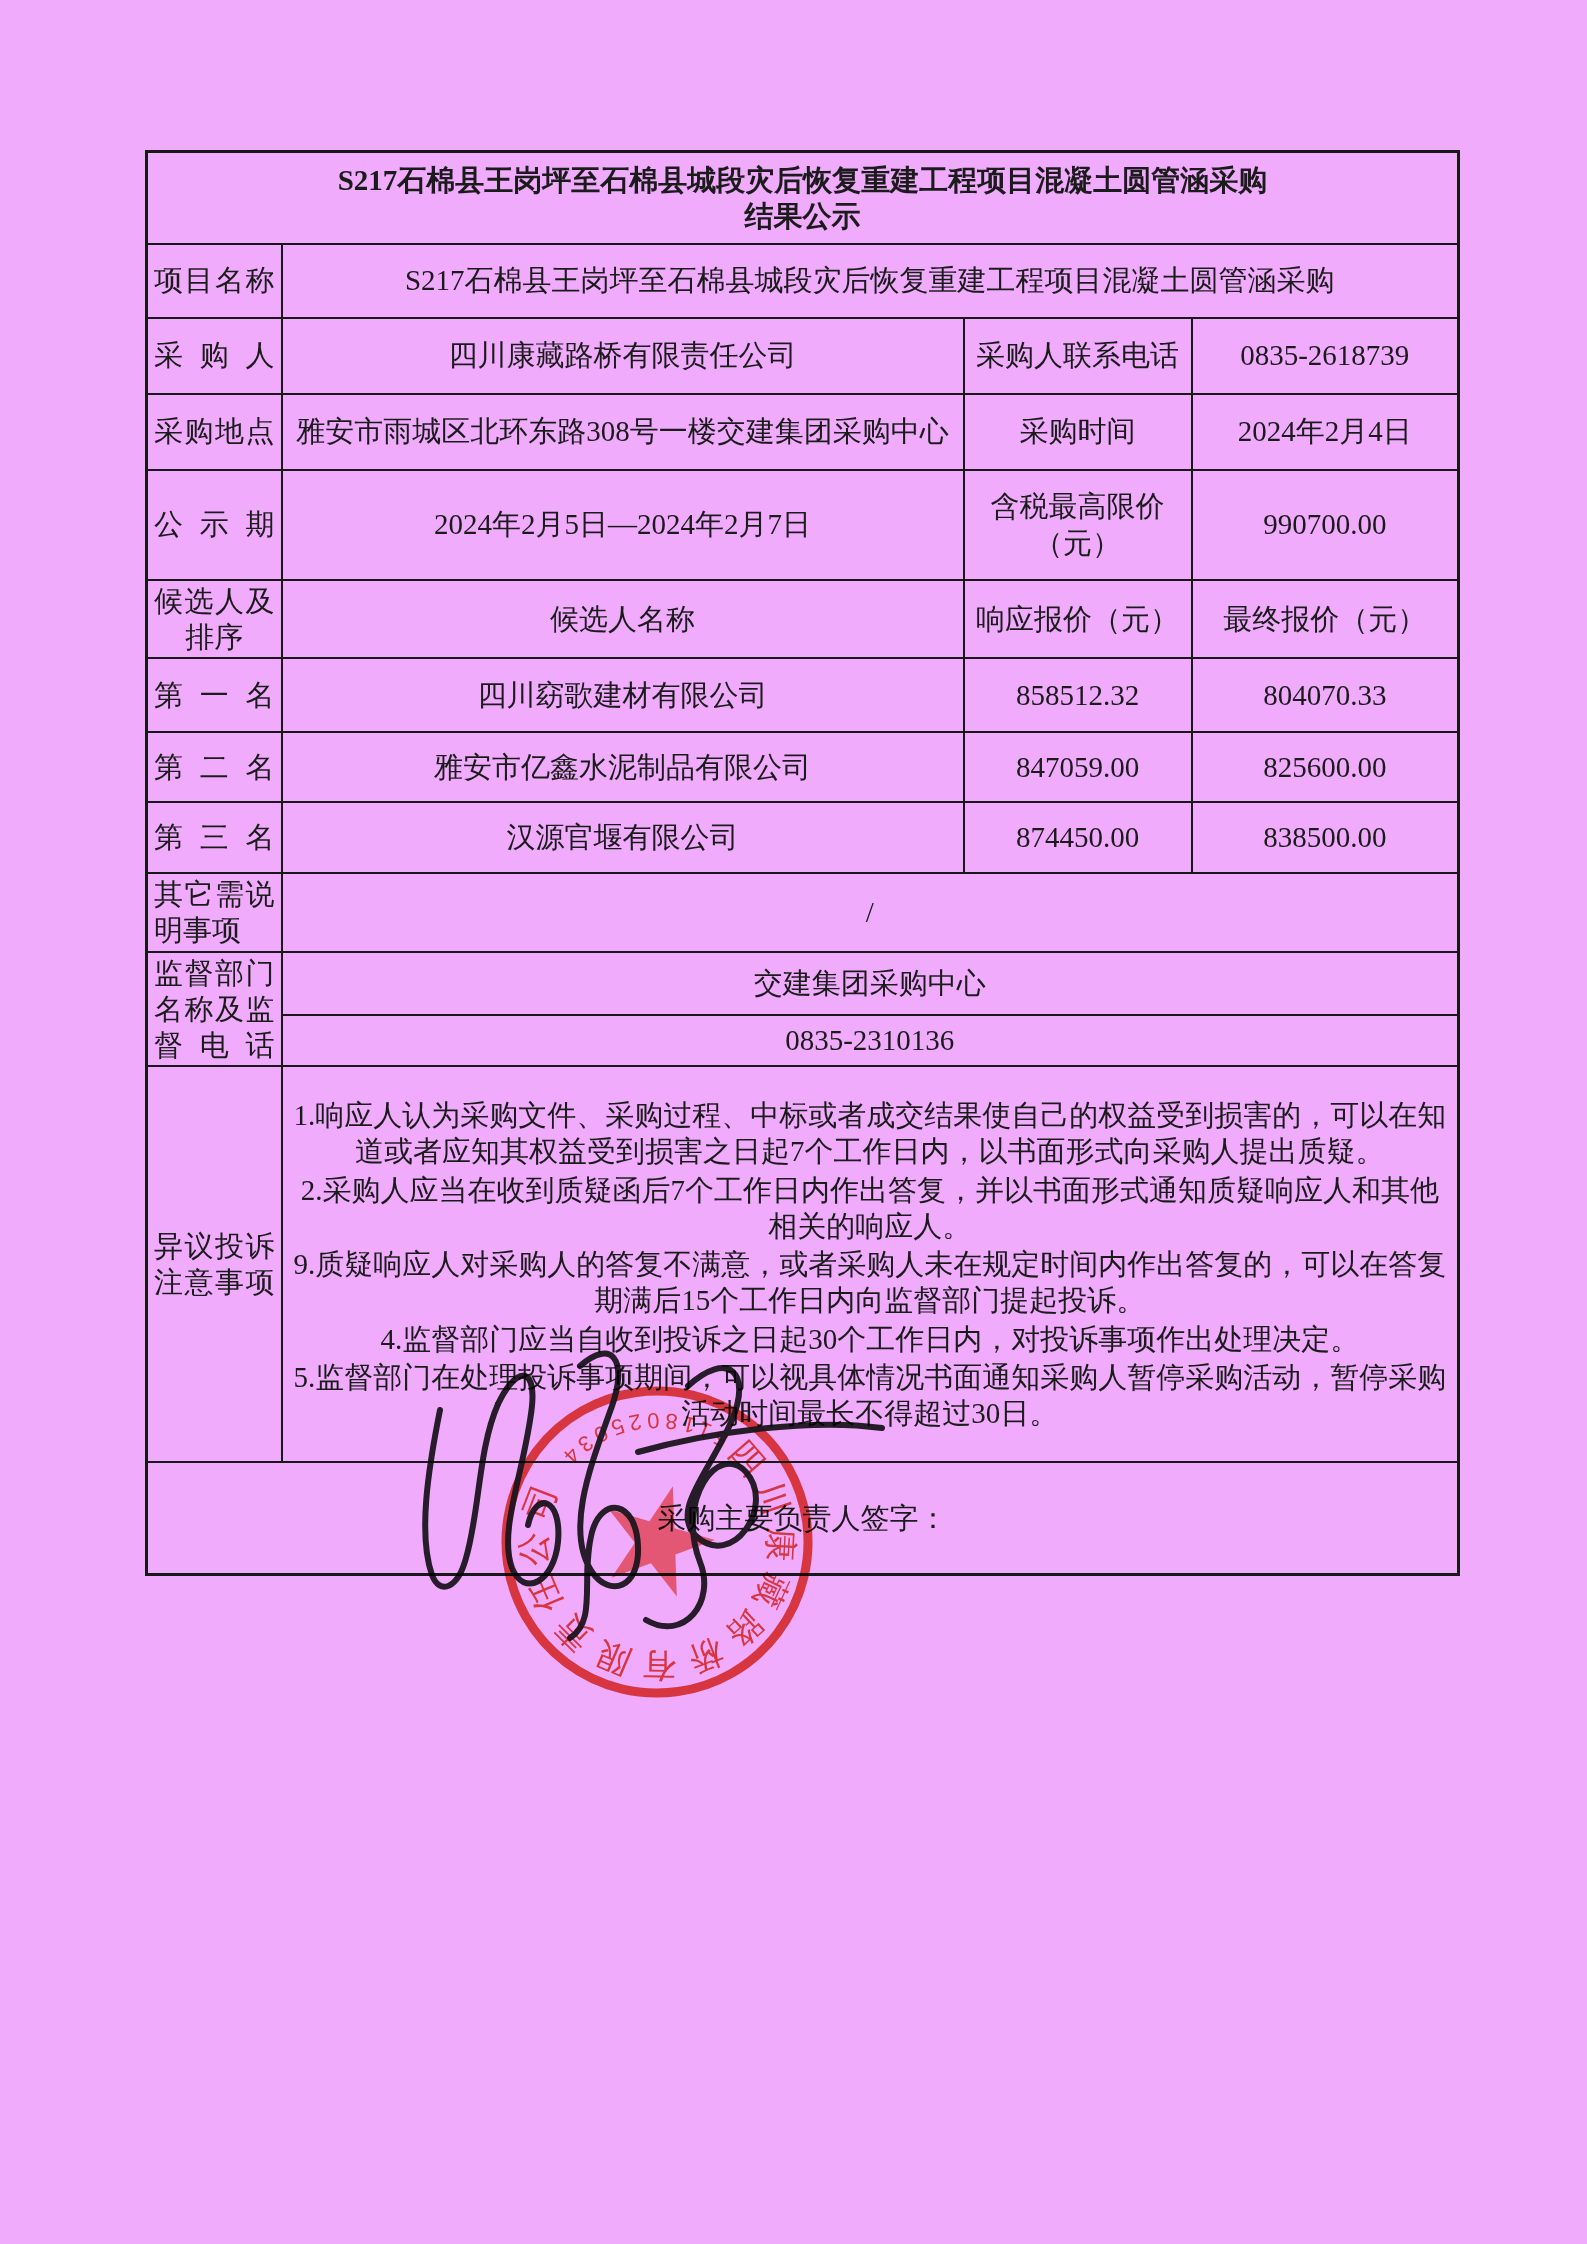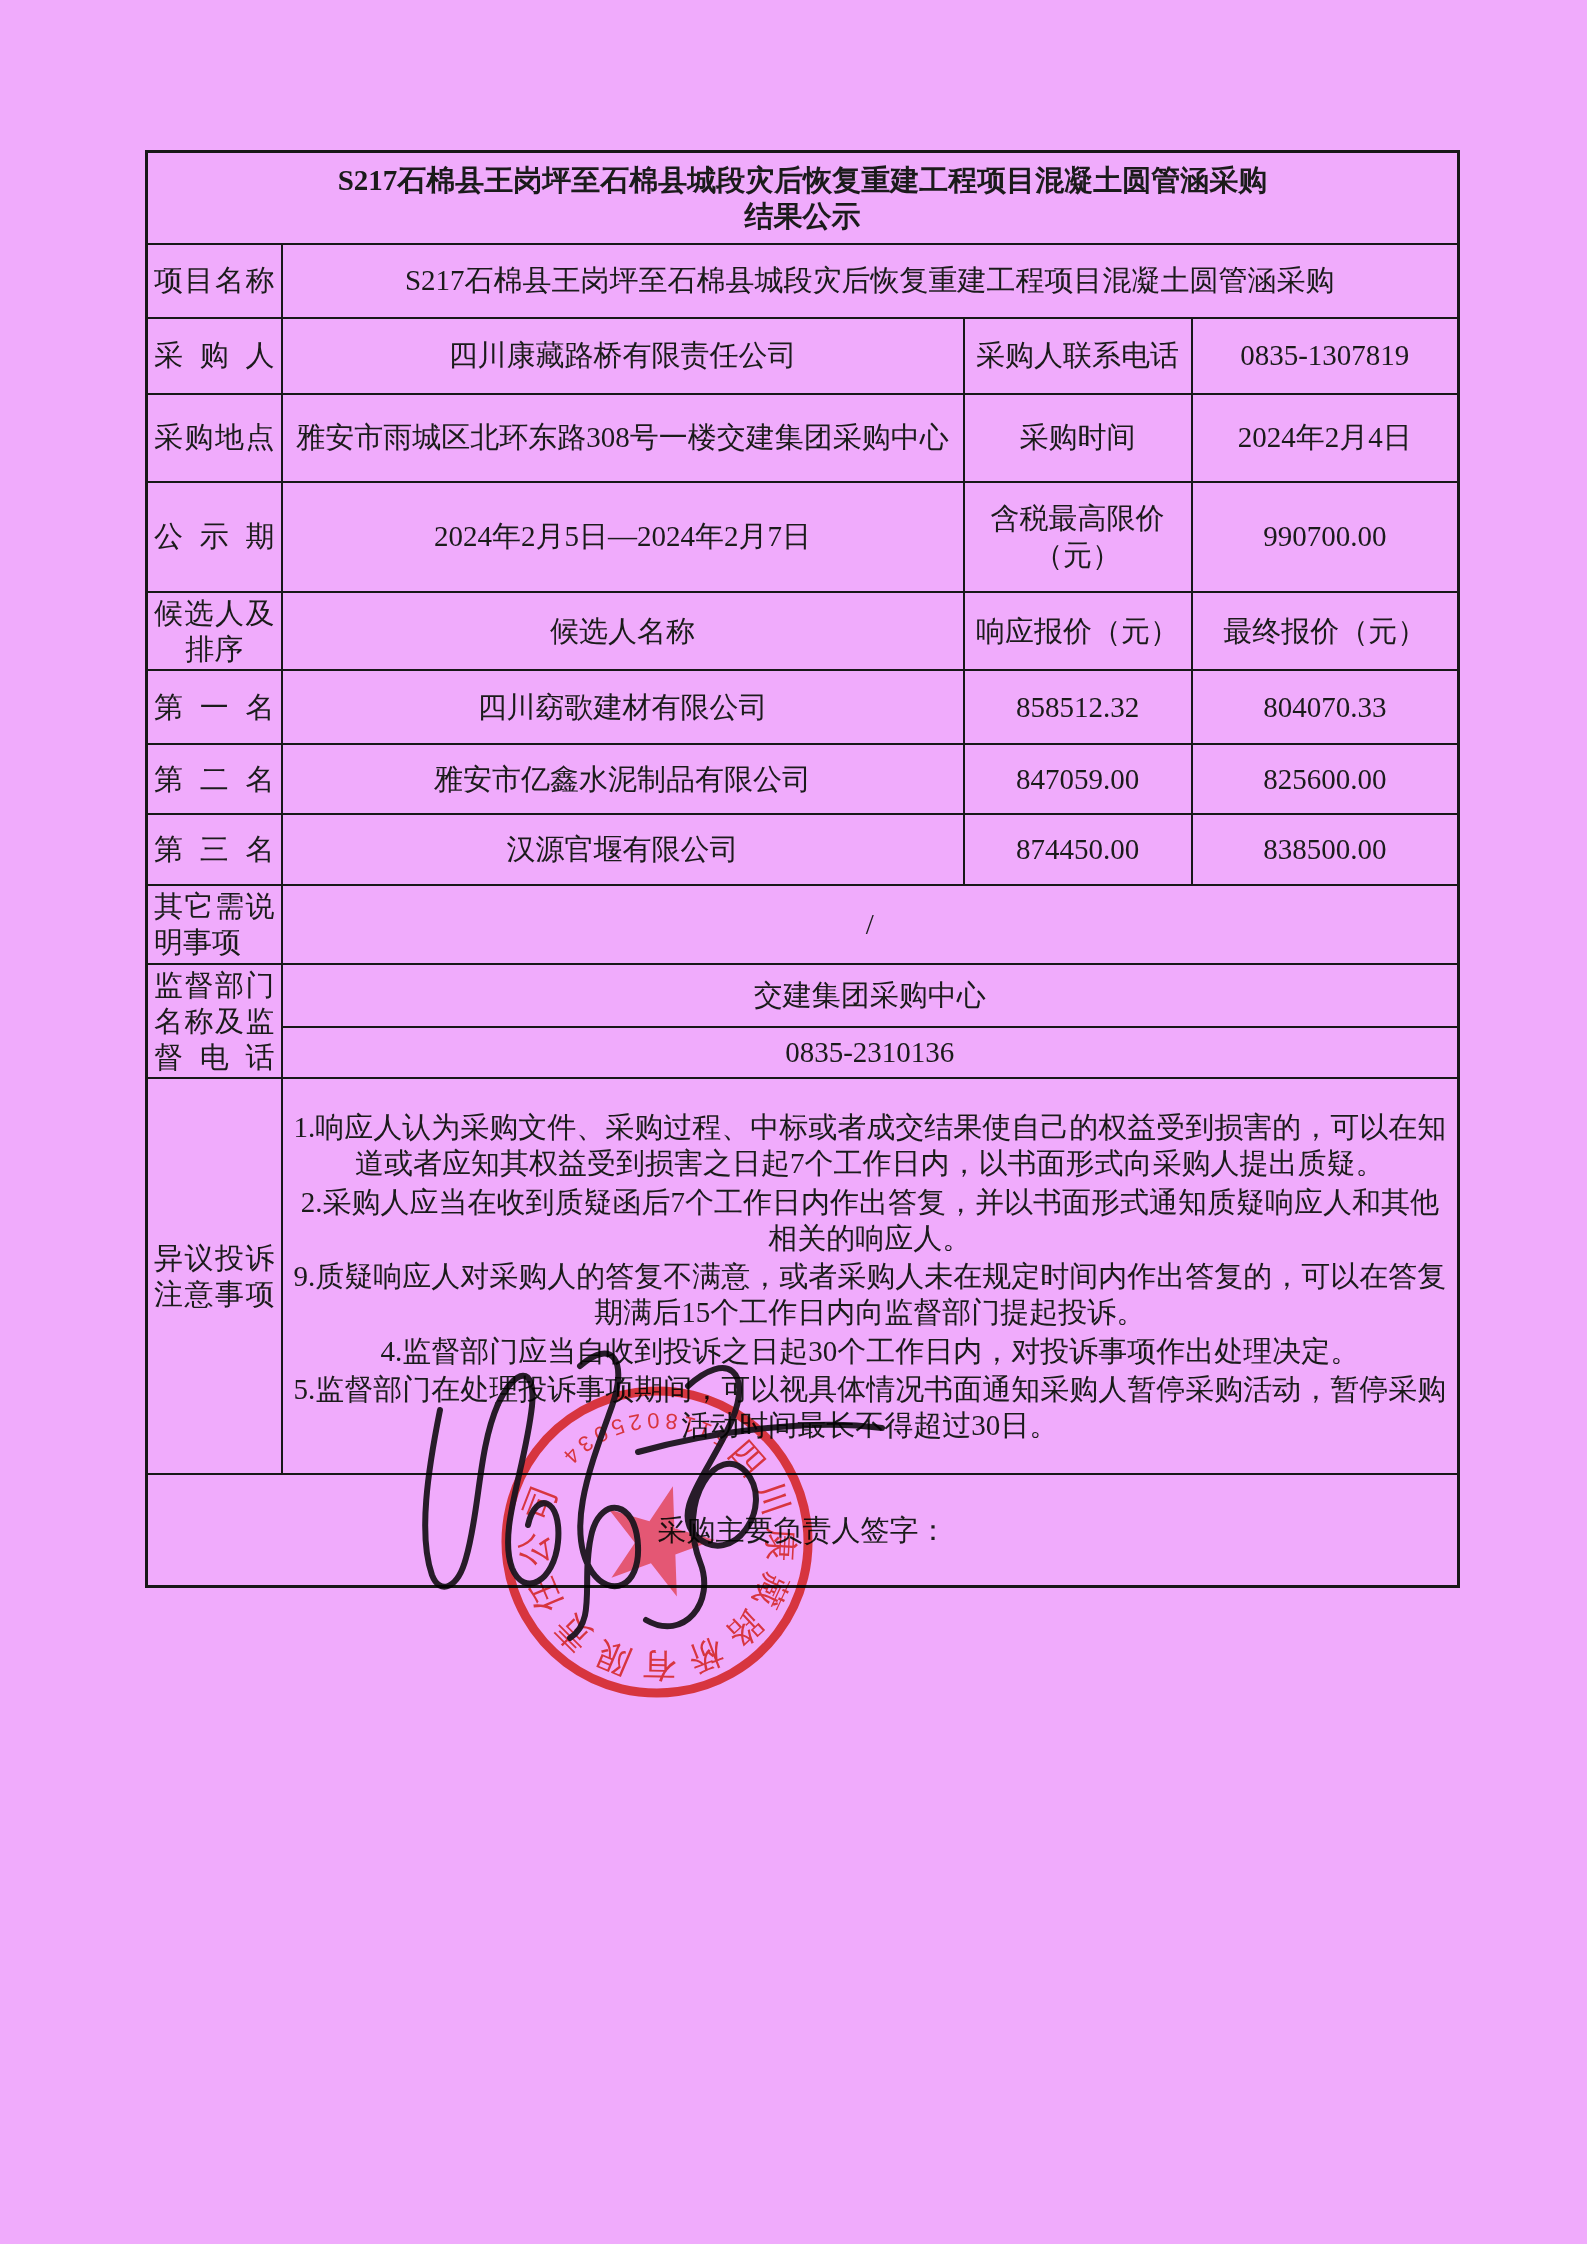--- a/index.html
+++ b/index.html
@@ -75,24 +75,24 @@
         </td>
         <td colspan="3">S217石棉县王岗坪至石棉县城段灾后恢复重建工程项目混凝土圆管涵采购</td>
       </tr>
 
       <tr style="height:76px">
         <td class="lbl">
           <div class="jline">采购人</div>
         </td>
         <td>四川康藏路桥有限责任公司</td>
         <td>采购人联系电话</td>
-        <td>0835-1307819</td>
-      </tr>
-
-      <tr style="height:88px">
+        <td>0835-2618739</td>
+      </tr>
+
+      <tr style="height:76px">
         <td class="lbl">
           <div class="jline">采购地点</div>
         </td>
         <td>雅安市雨城区北环东路308号一楼交建集团采购中心</td>
         <td>采购时间</td>
         <td>2024年2月4日</td>
       </tr>
 
       <tr style="height:110px">
         <td class="lbl">

